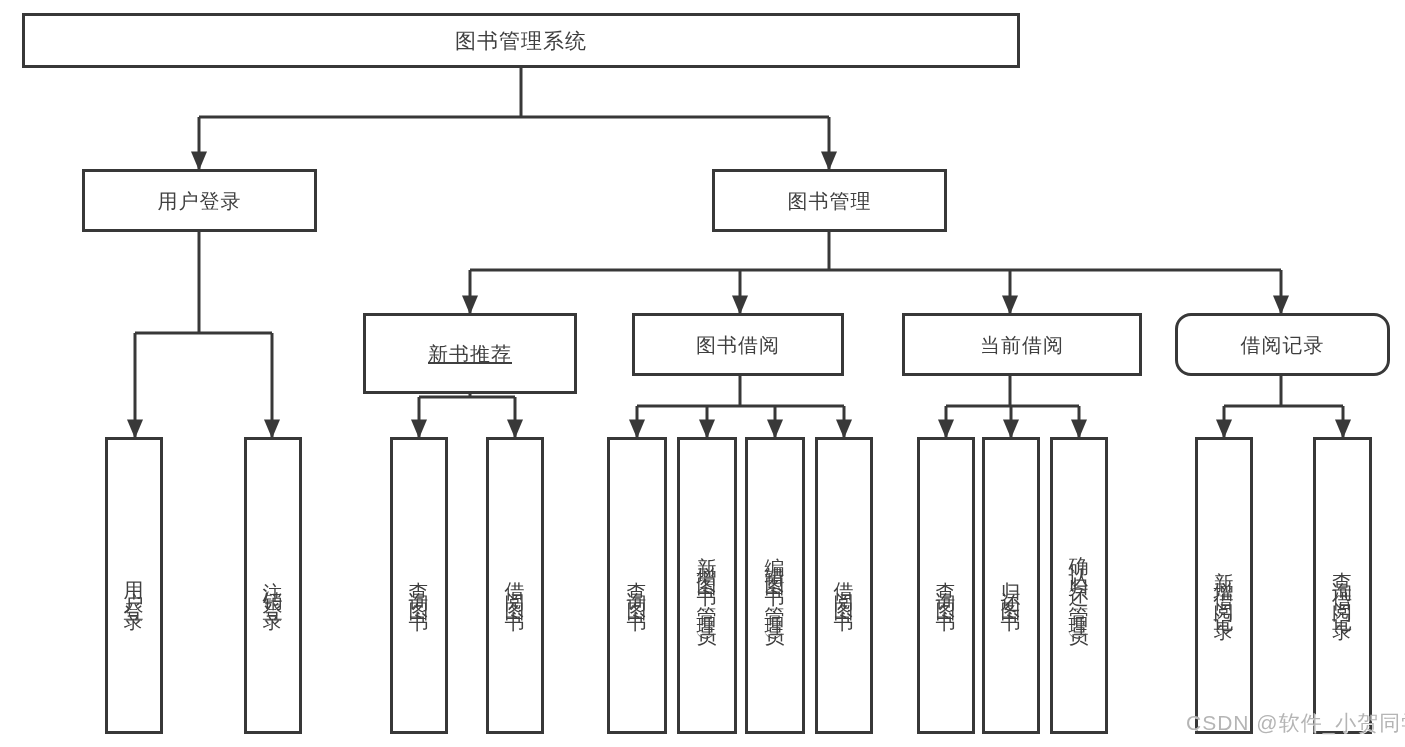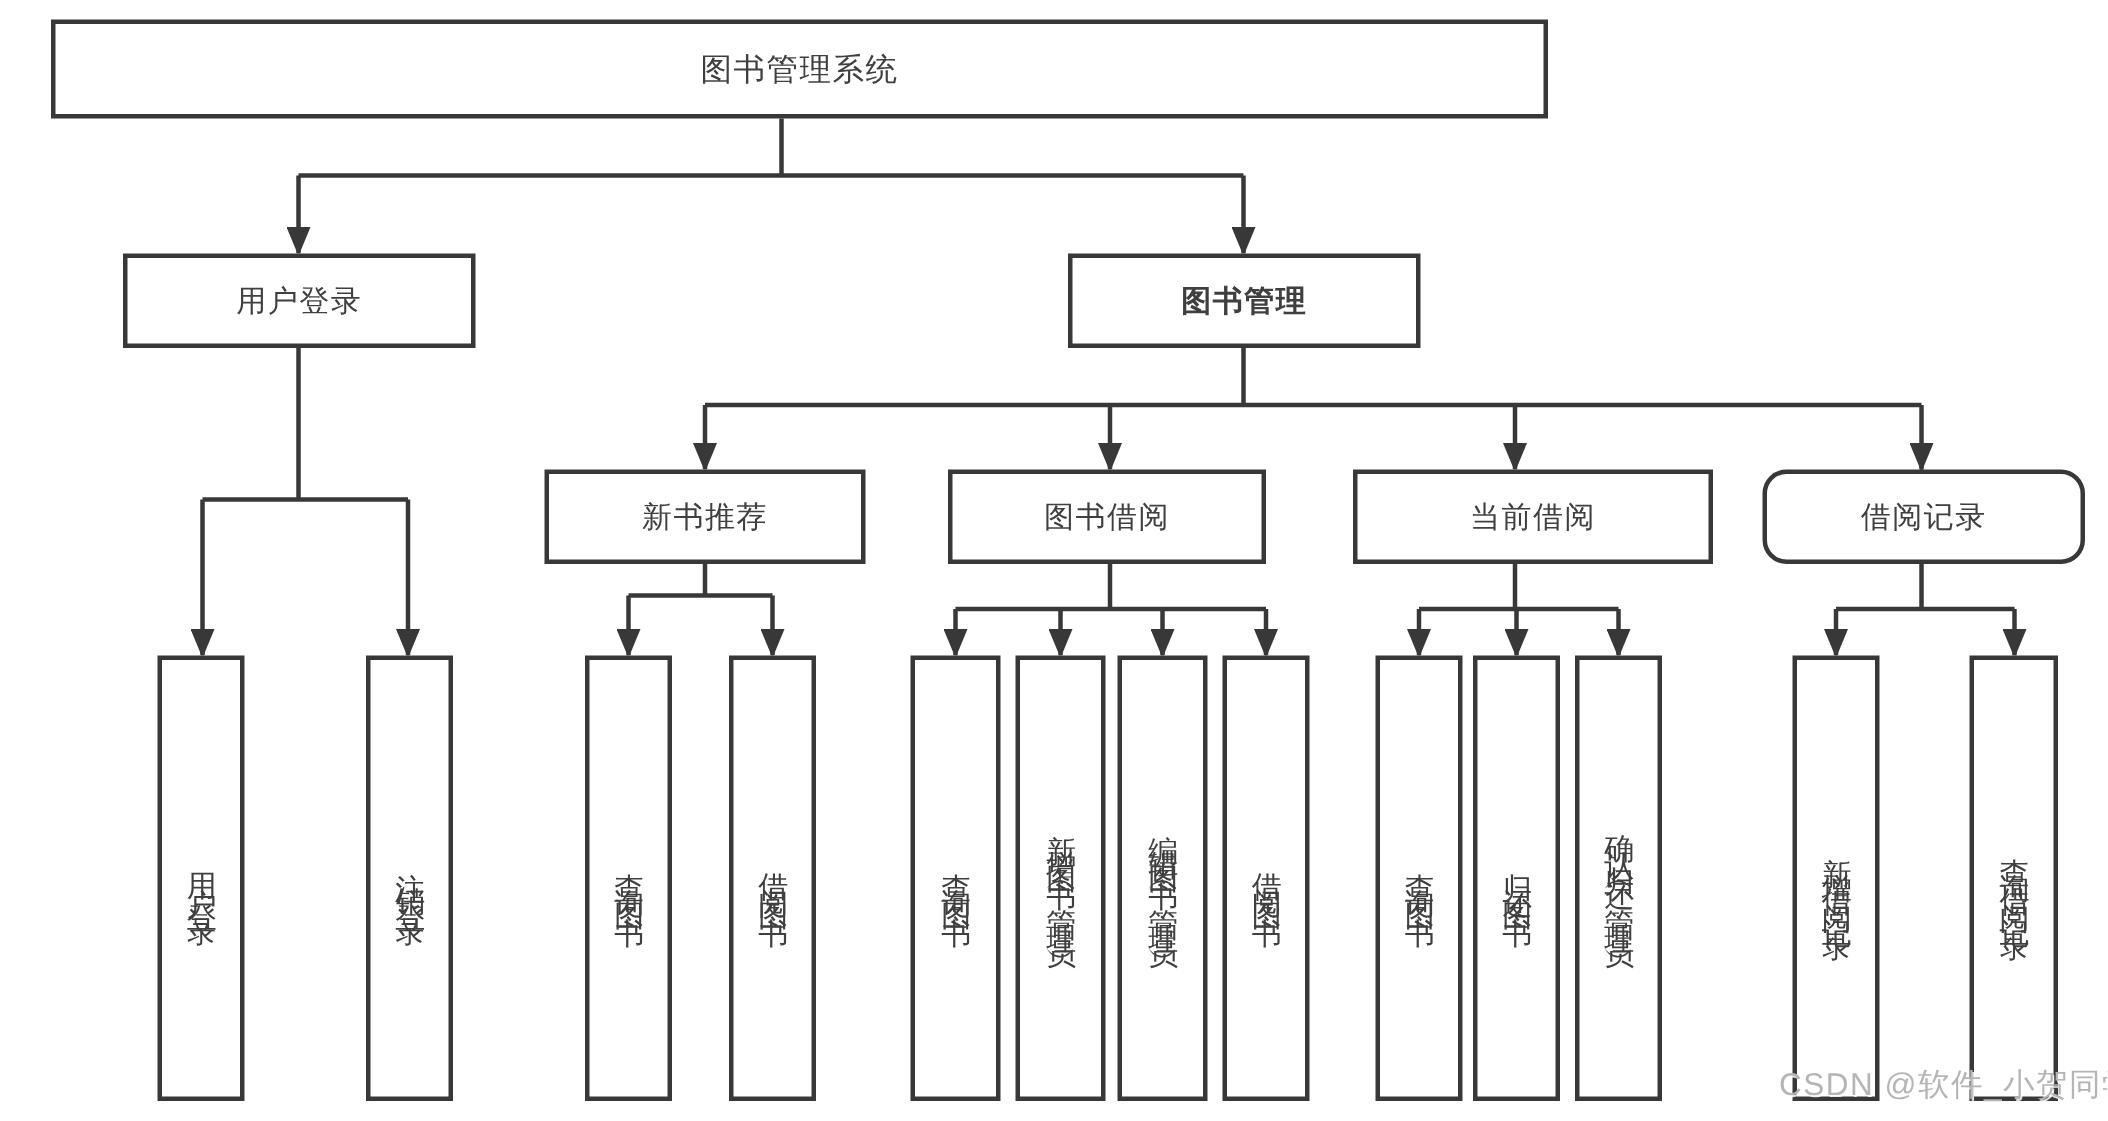--- a/index.html
+++ b/index.html
@@ -120,26 +120,26 @@
     </g>
 
     <g>
       <path class="seg" d="M1281,376 L1281,406"></path>
       <path class="seg" d="M1224,406 L1343,406"></path>
       <path class="seg" d="M1224,406 L1224,437" marker-end="url(#arrowhead)"></path>
       <path class="seg" d="M1343,406 L1343,437" marker-end="url(#arrowhead)"></path>
     </g>
   </svg>
 
-  <div class="node h root" style="left:34px; top:13px; width:998px; height:66px;">图书管理系统</div>
+  <div class="node h root" style="left:22px; top:13px; width:998px; height:55px;">图书管理系统</div>
 
   <div class="node h" style="left:82px; top:169px; width:235px; height:63px;">用户登录</div>
-  <div class="node h" style="left:712px; top:169px; width:235px; height:63px;font-weight:bold;">图书管理</div>
+  <div class="node h" style="left:712px; top:169px; width:235px; height:63px;">图书管理</div>
 
-  <div class="node h" style="left:363px; top:313px; width:214px; height:63px;">新书推荐</div>
+  <div class="node h" style="left:363px; top:313px; width:214px; height:81px;text-decoration:underline;">新书推荐</div>
   <div class="node h" style="left:632px; top:313px; width:212px; height:63px;">图书借阅</div>
   <div class="node h" style="left:902px; top:313px; width:240px; height:63px;font-family:Liberation Serif, serif;">当前借阅</div>
   <div class="node h" style="left:1175px; top:313px; width:215px; height:63px;border-radius:16px;">借阅记录</div>
 
   <div class="node v" style="left:105px; top:437px; width:58px; height:297px;">用户登录</div>
   <div class="node v" style="left:244px; top:437px; width:58px; height:297px;">注销登录</div>
 
   <div class="node v" style="left:390px; top:437px; width:58px; height:297px;">查询图书</div>
   <div class="node v" style="left:486px; top:437px; width:58px; height:297px;">借阅图书</div>
 

